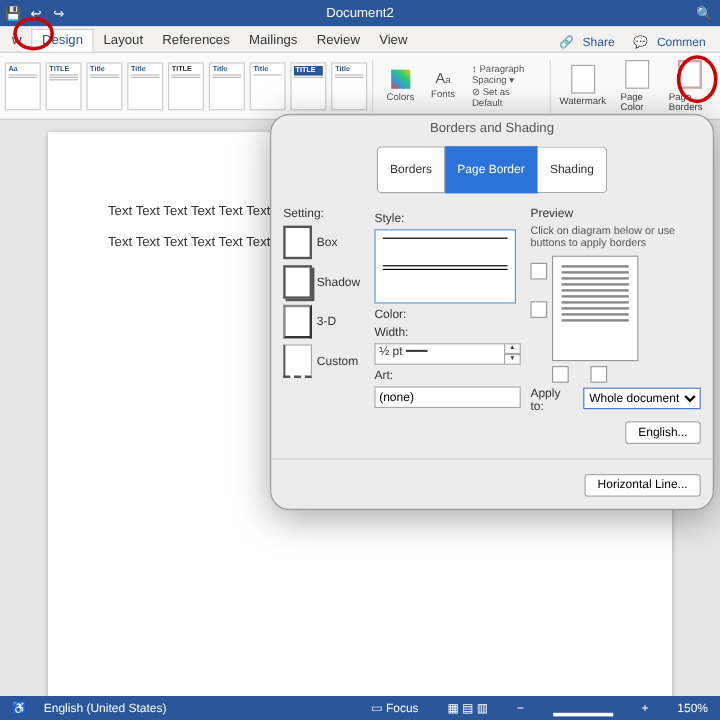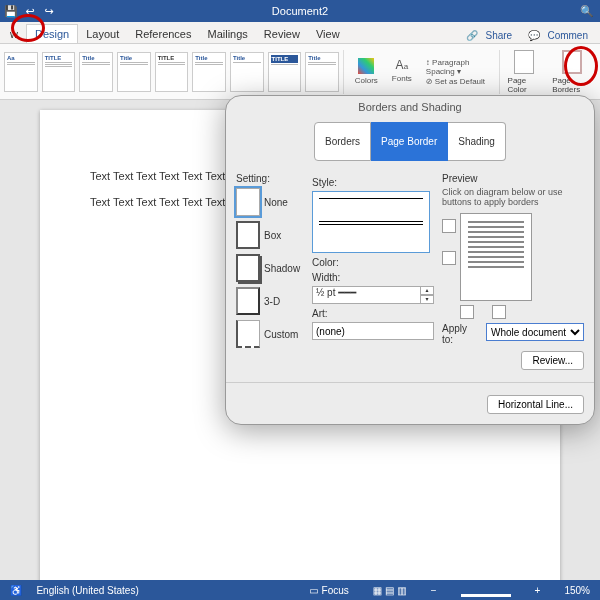--- a/index.html
+++ b/index.html
@@ -164,20 +164,24 @@
           <span>Fonts</span>
         </div>
     </div>
   </div>
   <div class="group" style="align-items:flex-start">
     <span>↕ <span>Paragraph Spacing</span> ▾</span>
     <span>⊘ <span>Set as Default</span></span>
   </div>
   <div class="sep"></div>
   <div class="pgbtn">
+      <div class="ic"></div>
+      <span>Watermark</span>
+    </div>
+  <div class="pgbtn">
       <div class="ic" style="background:#fff"></div>
       <span>Page Color</span>
     </div>
   <div class="pgbtn">
       <div class="ic" style="border:2px solid #caa"></div>
       <span>Page Borders</span>
     </div>
 </div>
 
 <div class="page-area">
@@ -203,24 +207,20 @@
 <div class="dialog">
   <div class="dlg-title">Borders and Shading</div>
   <div class="seg">
     <div class="sb">Borders</div>
     <div class="sb mid active">Page Border</div>
     <div class="sb">Shading</div>
   </div>
   <div class="dlg-body">
     <div class="col1">
       <h4>Setting:</h4>
-      <div class="setopt sel">
-          <div class="thumb"></div>
-          <span>None</span>
-        </div>
       <div class="setopt">
           <div class="thumb" style="border:2px solid #555"></div>
           <span>Box</span>
         </div>
       <div class="setopt">
           <div class="thumb" style="border:2px solid #555;box-shadow:2px 2px #555"></div>
           <span>Shadow</span>
         </div>
       <div class="setopt">
           <div class="thumb" style="border:2px outset #888"></div>
@@ -276,21 +276,21 @@
       </div>
       <div class="btm-btns">
         <div class="mini"></div>
         <div class="mini"></div>
       </div>
       <div class="apply-row">
         <span>Apply to:</span>
         <select><option>Whole document</option></select>
       </div>
       <div class="opts-row">
-        <button class="pbtn">Review...</button>
+        <button class="pbtn">English...</button>
       </div>
     </div>
   </div>
   <div class="dlg-sep"></div>
   <div class="dlg-foot">
     <button class="pbtn">Horizontal Line...</button>
   </div>
 </div>
 
 <div class="circle c1"></div>

